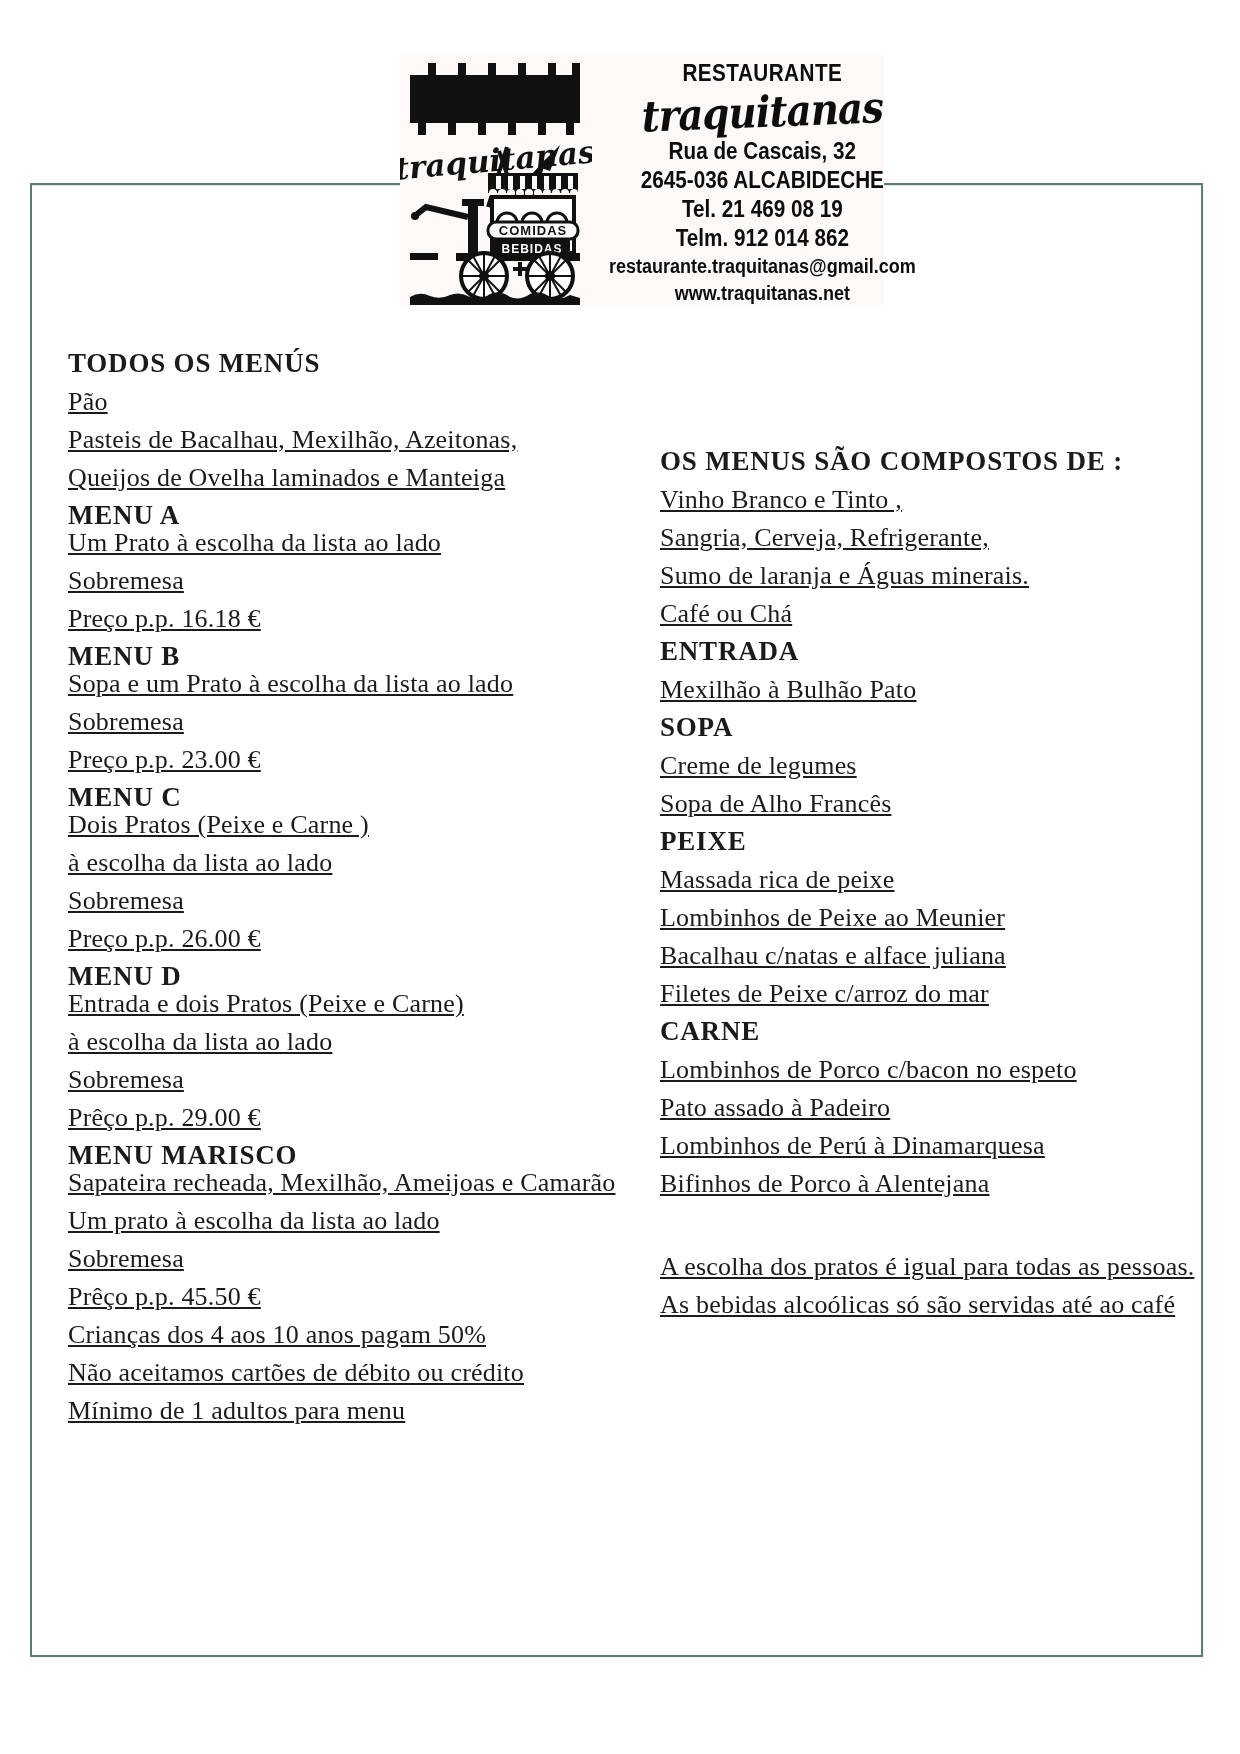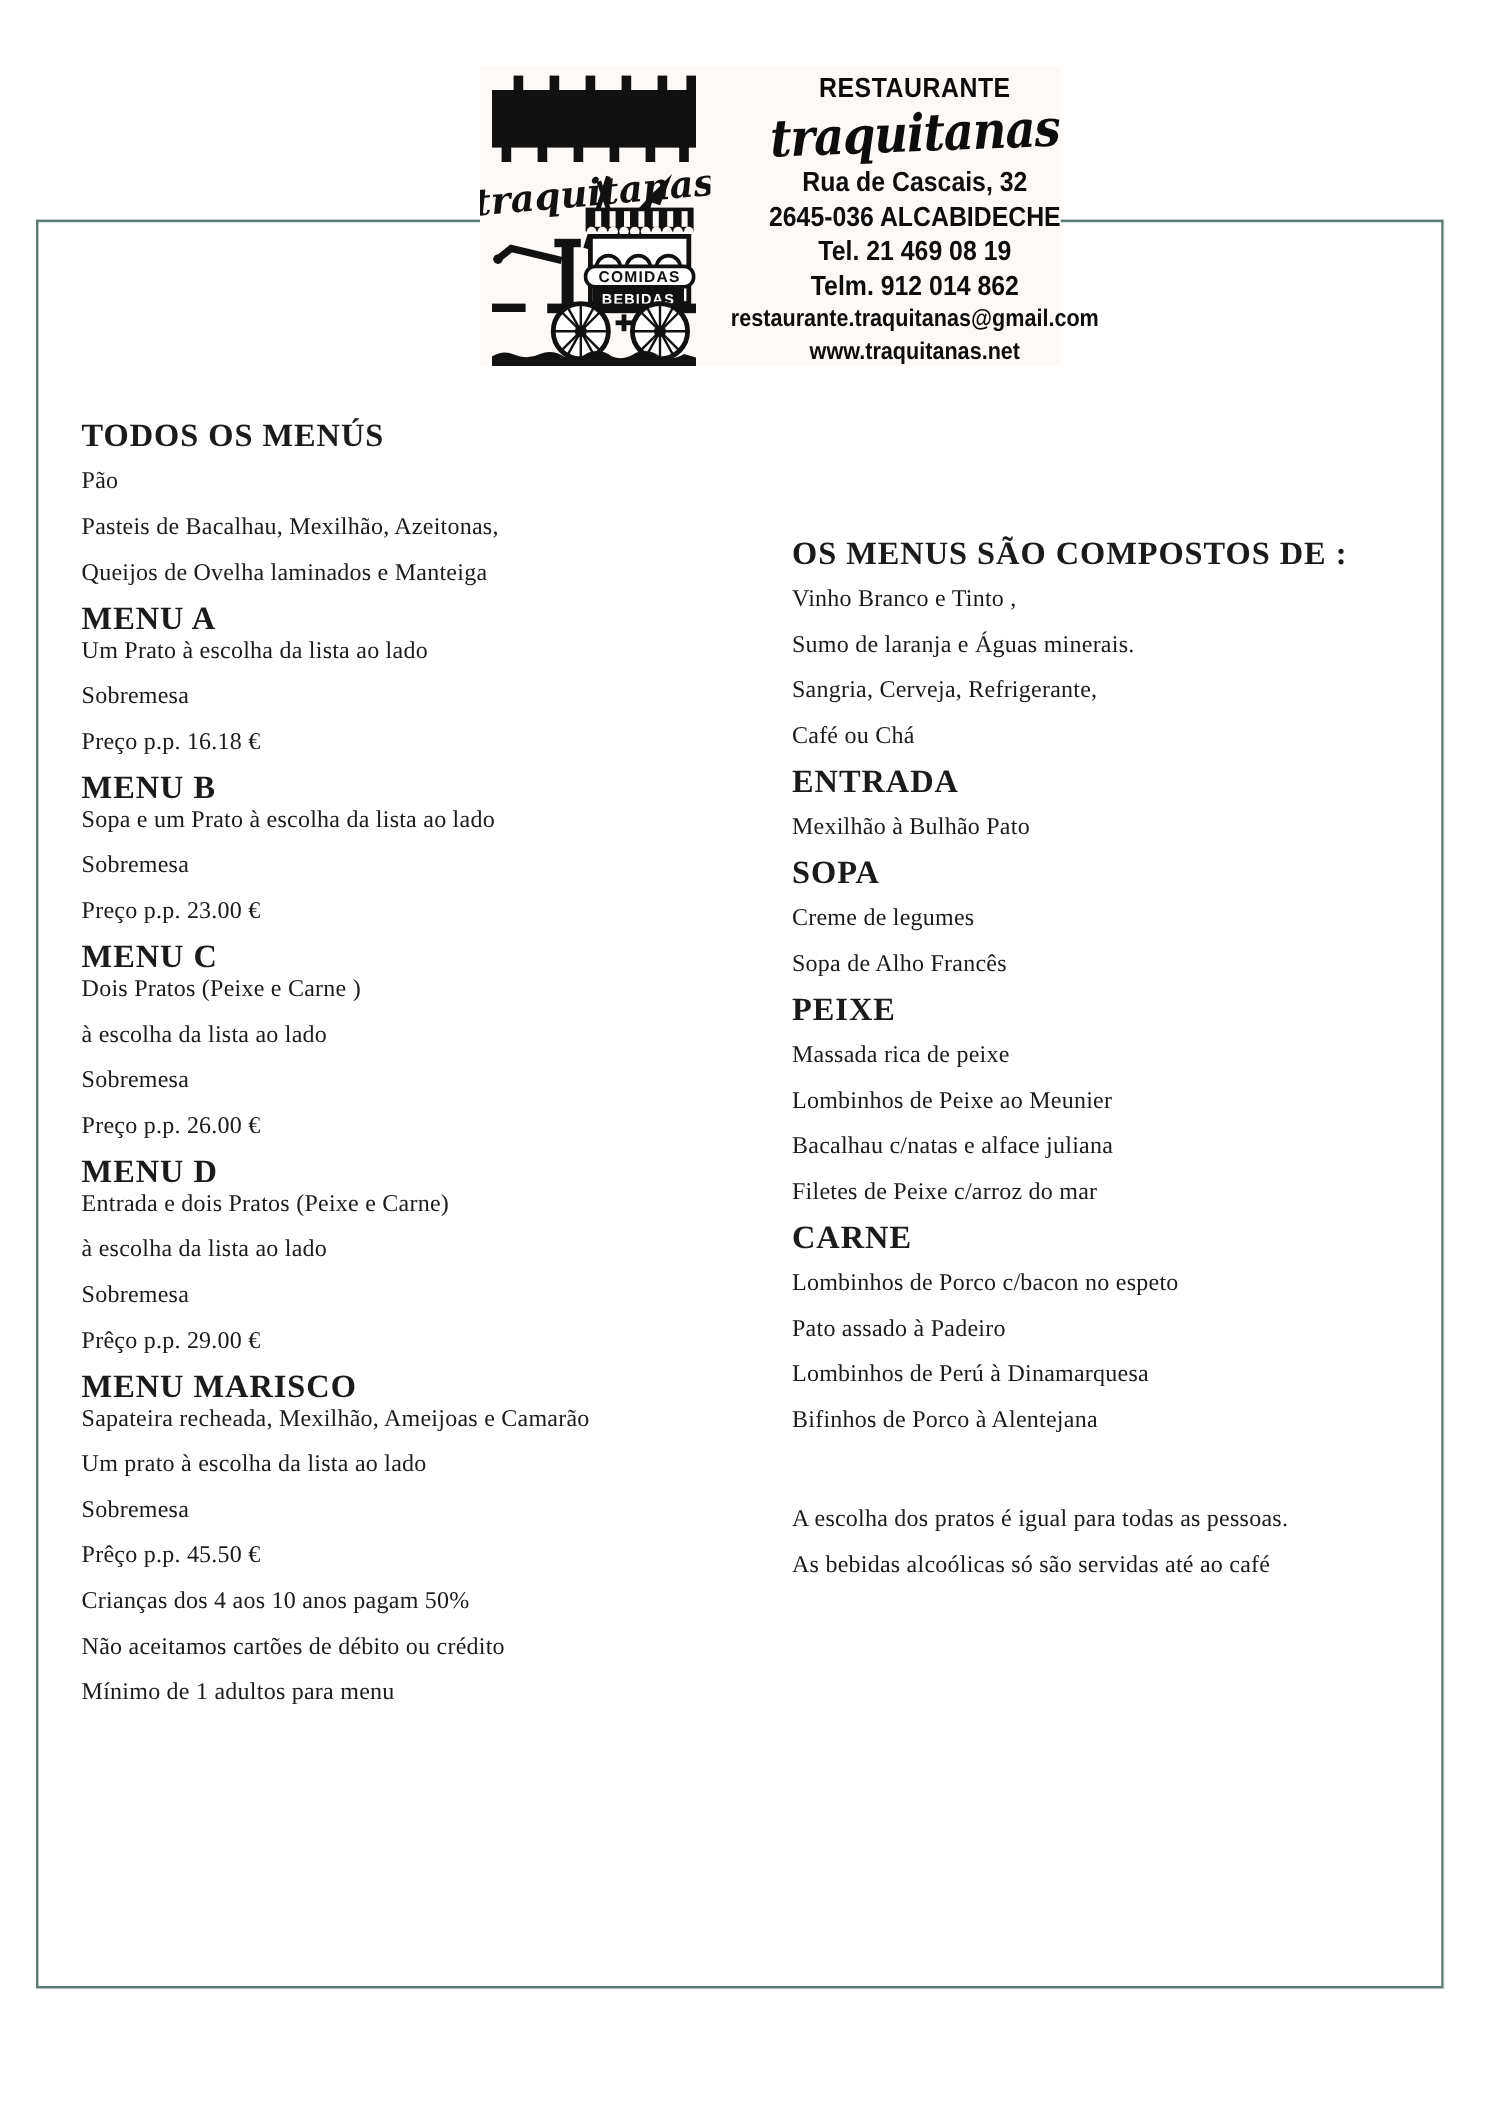--- a/index.html
+++ b/index.html
@@ -48,21 +48,21 @@
     transform:rotate(-2deg);
     letter-spacing:-1px;
   }
   .lt-addr{font-size:23px;line-height:29px;}
   .lt-small{font-size:20px;line-height:27px;}
   
   .col{position:absolute;z-index:3;}
   .col-left{left:68px;top:350px;width:560px;}
   .col-right{left:660px;top:448px;width:512px;}
   .line{white-space:nowrap;}
-  .line.b{font-size:20px;line-height:27px;margin:0 0 11px 0;letter-spacing:.2px;}
+  .line.b{font-size:26px;line-height:27px;margin:0 0 11px 0;letter-spacing:.2px;text-decoration:underline;}
   .line.h{font-size:27px;line-height:27px;margin:0 0 11px 0;font-weight:bold;letter-spacing:.8px;}
   .line.tight{margin-top:-11px;}
   .col-footer{margin-top:56px;}
 </style>
 </head>
 <body>
 
 <div class="page">
 
   <div class="page-border"></div>
@@ -215,22 +215,22 @@
       <div class="line b">Crianças dos 4 aos 10 anos pagam 50%</div>
       <div class="line b">Não aceitamos cartões de débito ou crédito</div>
       <div class="line b">Mínimo de 1 adultos para menu</div>
     </div>
 
   <div class="col col-right">
     <div>
 
     <div class="line h">OS MENUS SÃO COMPOSTOS DE :</div>
         <div class="line b">Vinho Branco e Tinto ,</div>
+        <div class="line b">Sangria, Cerveja, Refrigerante,</div>
         <div class="line b">Sumo de laranja e Águas minerais.</div>
-        <div class="line b">Sangria, Cerveja, Refrigerante,</div>
         <div class="line b">Café ou Chá</div>
         <div class="line h">ENTRADA</div>
         <div class="line b">Mexilhão à Bulhão Pato</div>
         <div class="line h">SOPA</div>
         <div class="line b">Creme de legumes</div>
         <div class="line b">Sopa de Alho Francês</div>
         <div class="line h">PEIXE</div>
         <div class="line b">Massada rica de peixe</div>
         <div class="line b">Lombinhos de Peixe ao Meunier</div>
         <div class="line b">Bacalhau c/natas e alface juliana</div>

